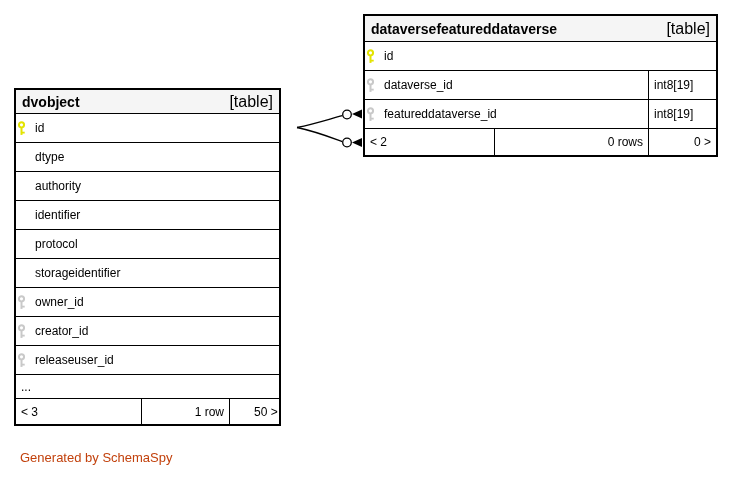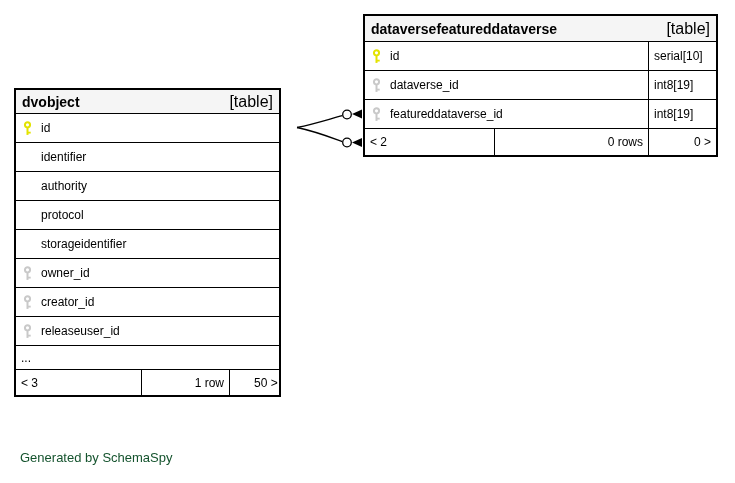--- a/index.html
+++ b/index.html
@@ -32,21 +32,21 @@
   .tbadge { font-weight:normal; font-size:16px; }
   .trow {
     display:flex; align-items:stretch;
     border-bottom:1px solid #000;
     height:29px;
     background:#ffffff;
   }
   .namecell {
     flex:1 1 auto;
     display:flex; align-items:center;
-    padding-left:6px;
+    padding-left:0;
     overflow:hidden; white-space:nowrap;
   }
   .keyslot {
     width:19px; flex:0 0 19px;
     display:flex; align-items:center; justify-content:flex-start;
   }
   .pk { color:#e3e300; }
   .fk { color:#c9c9c9; }
   .typecell {
     flex:0 0 68px;
@@ -80,21 +80,21 @@
   .tbl-dfd .f-right { flex:0 0 68px; }
   .connector-layer {
     position:absolute; left:0; top:0;
     width:735px; height:483px;
     pointer-events:none;
   }
   .generated-by {
     position:absolute;
     left:20px; top:450px;
     font-size:13px;
-    color:#14532d;
+    color:#c2410c;
   }
 </style>
 </head>
 <body>
 
 <div class="canvas">
 
   <div class="tbl tbl-dvobject">
     <div class="thead">
       <span class="tname">dvobject</span>
@@ -109,27 +109,33 @@
               <line x1="6" y1="6.8" x2="6" y2="15" stroke="currentColor" stroke-width="2.2"></line>
               <line x1="6" y1="12.5" x2="9.5" y2="12.5" stroke="currentColor" stroke-width="2"></line>
             </svg>
         </span>
         <span>id</span>
       </div>
     </div>
     <div class="trow">
       <div class="namecell">
           <span class="keyslot"></span>
+          <span>dtype</span>
+        </div>
+    </div>
+    <div class="trow">
+      <div class="namecell">
+          <span class="keyslot"></span>
+          <span>authority</span>
+        </div>
+    </div>
+    <div class="trow">
+      <div class="namecell">
+          <span class="keyslot"></span>
           <span>identifier</span>
-        </div>
-    </div>
-    <div class="trow">
-      <div class="namecell">
-          <span class="keyslot"></span>
-          <span>authority</span>
         </div>
     </div>
     <div class="trow">
       <div class="namecell">
           <span class="keyslot"></span>
           <span>protocol</span>
         </div>
     </div>
     <div class="trow">
       <div class="namecell">
@@ -193,21 +199,20 @@
       <div class="namecell">
         <span class="keyslot pk">
           <svg viewBox="0 0 12 16" width="11" height="15">
               <circle cx="6" cy="4" r="2.8" fill="none" stroke="currentColor" stroke-width="2.2"></circle>
               <line x1="6" y1="6.8" x2="6" y2="15" stroke="currentColor" stroke-width="2.2"></line>
               <line x1="6" y1="12.5" x2="9.5" y2="12.5" stroke="currentColor" stroke-width="2"></line>
             </svg>
         </span>
         <span>id</span>
       </div>
-      <div class="typecell">serial[10]</div>
     </div>
     <div class="trow">
       <div class="namecell">
         <span class="keyslot fk">
           <svg viewBox="0 0 12 16" width="11" height="15">
               <circle cx="6" cy="4" r="2.8" fill="none" stroke="currentColor" stroke-width="2.2"></circle>
               <line x1="6" y1="6.8" x2="6" y2="15" stroke="currentColor" stroke-width="2.2"></line>
               <line x1="6" y1="12.5" x2="9.5" y2="12.5" stroke="currentColor" stroke-width="2"></line>
             </svg>
         </span>

